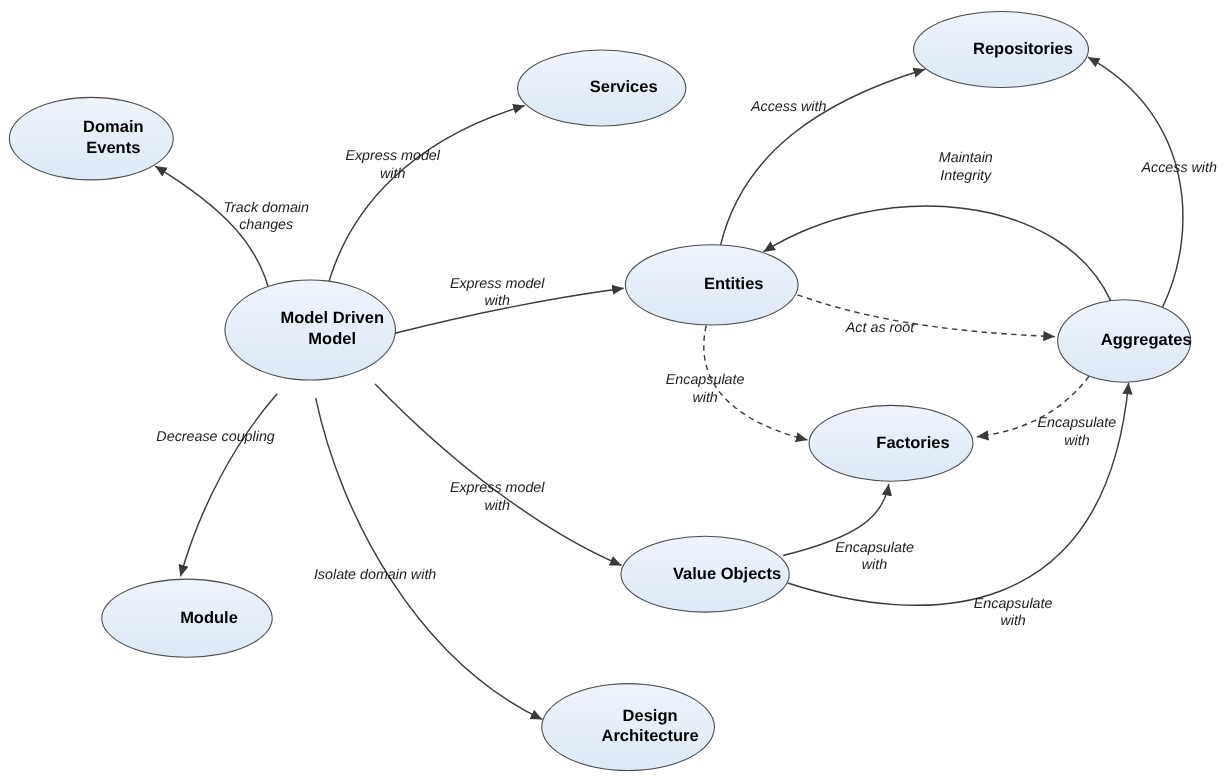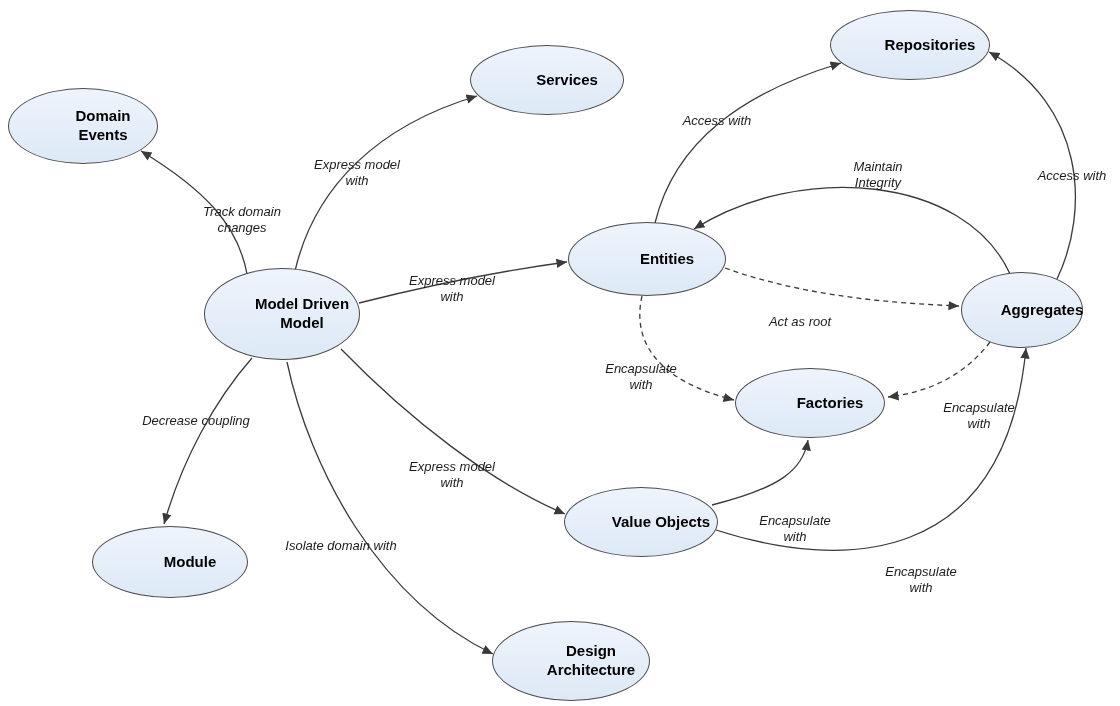--- a/index.html
+++ b/index.html
@@ -42,21 +42,20 @@
   .node span { display:block;padding-left:40px; }
   .edge-label {
     position:absolute;
     transform:translate(-50%,-50%);
     font-style:italic;
     font-size:13px;
     color:#1c1c1c;
     text-align:center;
     line-height:1.2;
     white-space:nowrap;
-    margin-top:24px;
   }
   .edge-label span { display:block; }
 </style>
 </head>
 <body>
 
 <div class="canvas">
 
   <svg class="edges-layer" width="1120" height="706" viewBox="0 0 1120 706">
     <defs>
@@ -136,21 +135,21 @@
   <div class="node" style="left:8px; top:88px; width:150px; height:76px;">
     <span>Domain</span>
     <span>Events</span>
   </div>
   <div class="node" style="left:470px; top:45px; width:154px; height:70px;">
     <span>Services</span>
   </div>
   <div class="node" style="left:830px; top:10px; width:160px; height:70px;">
     <span>Repositories</span>
   </div>
-  <div class="node" style="left:204px; top:268px; width:156px; height:92px;">
+  <div class="node" style="left:204px; top:254px; width:156px; height:92px;">
     <span>Model Driven</span>
     <span>Model</span>
   </div>
   <div class="node" style="left:568px; top:222px; width:158px; height:74px;">
     <span>Entities</span>
   </div>
   <div class="node" style="left:961px; top:272px; width:122px; height:76px;">
     <span>Aggregates</span>
   </div>
   <div class="node" style="left:735px; top:368px; width:150px; height:70px;">

